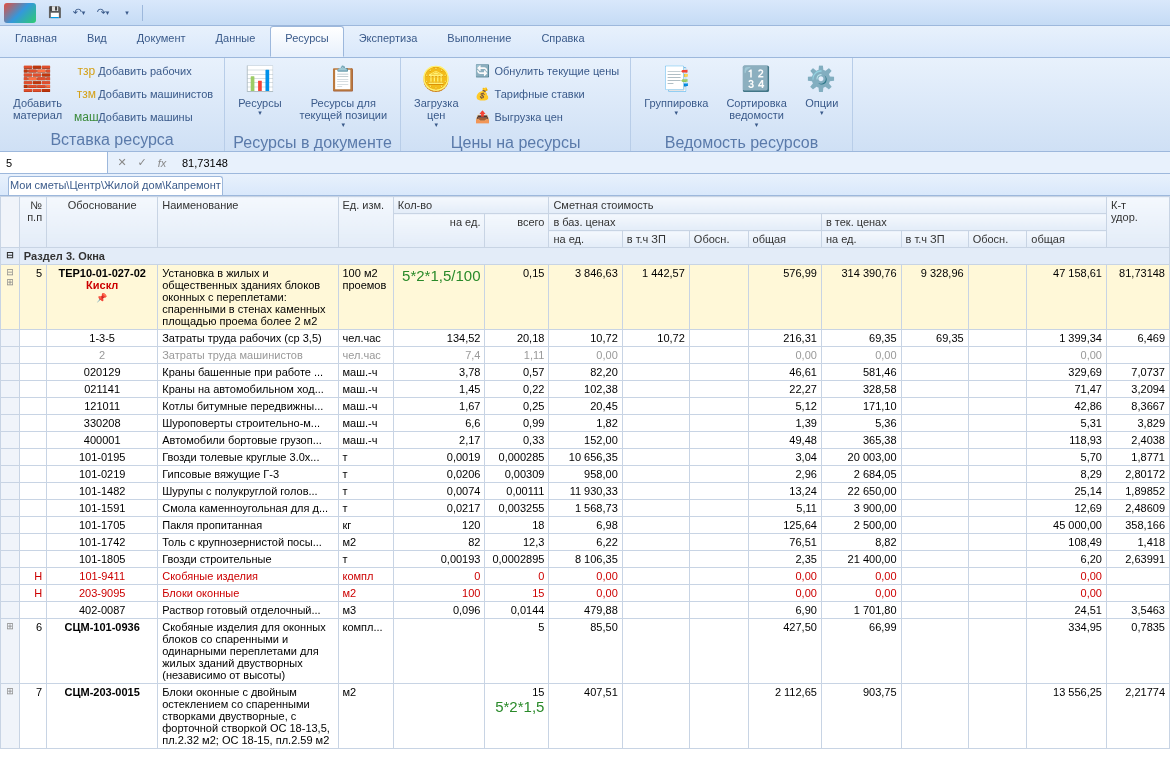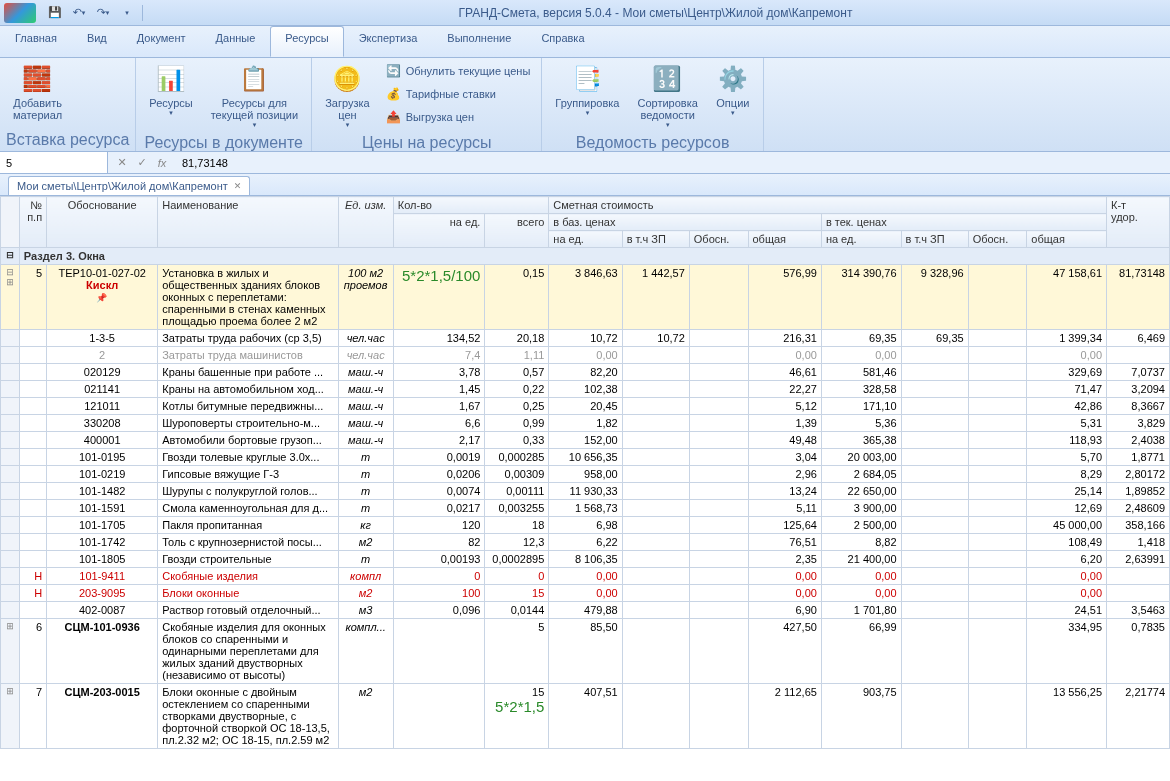--- a/index.html
+++ b/index.html
@@ -33,82 +33,95 @@
 
 
 .formula-bar { height: 22px; background: #e8f1fc; border-bottom: 1px solid #9db8dc; display: flex; align-items: center; }
 .fb-cell { width: 108px; padding: 0 6px; border-right: 1px solid #9db8dc; height: 100%; display: flex; align-items: center; background: #fff; }
 .fb-btns { display: flex; gap: 0; padding: 0 4px; }
 .fb-btn { width: 20px; height: 18px; display: flex; align-items: center; justify-content: center; color: #888; cursor: pointer; }
 .fb-input { flex: 1; padding: 0 6px; }
 
 
 .doc-tabs { height: 22px; background: linear-gradient(#e8f1fc,#d9e8fb); border-bottom: 1px solid #9db8dc; display: flex; padding: 2px 8px 0; }
-.doc-tab { background: #fff; border: 1px solid #9db8dc; border-bottom: none; border-radius: 3px 3px 0 0; padding: 2px 8px; display: flex; align-items: center; gap: 6px; color: #3a5a8a; }
+.doc-tab { background: #fff; border: 1px solid #9db8dc; border-bottom: none; border-radius: 3px 3px 0 0; padding: 2px 1px; display: flex; align-items: center; gap: 6px; color: #3a5a8a; flex-direction: column; }
 .tab-close { color: #888; cursor: pointer; font-size: 9px; }
 
 
 .grid { overflow: auto; height: 593px; }
 table { border-collapse: collapse; width: 100%; }
 th, td { border: 1px solid #c8d4e4; padding: 2px 4px; vertical-align: top; }
 th { background: linear-gradient(#f4f8fd,#e3ecf8); color: #333; font-weight: normal; text-align: left; position: sticky; }
 .hdr1 th { height: 16px; }
 .hdr2 th { height: 14px; }
 .hdr3 th { height: 14px; }
 .col-npp { width: 26px; text-align: right; }
 .col-obos { width: 106px; text-align: center; }
 .col-name { width: 172px; text-align: left; margin-left: 43px; }
-.col-ed { width: 52px; text-align: center; font-style: italic; }
+.col-ed { width: 52px; text-align: left; }
 .col-kved { width: 60px; text-align: right; }
 .col-kvall { width: 60px; text-align: right; }
 .num { text-align: right; }
 .expand-col { width: 18px; background: #f0f4fa; text-align: center; color: #888; cursor: pointer; font-size: 9px; }
 .section-row td { background: #e3ecf8; font-weight: bold; color: #333; }
 .main-row td { background: #fff8d8; }
-.main-row .obos-main { color: #000; font-weight: normal; }
+.main-row .obos-main { color: #000; font-weight: bold; }
 .main-row .kiskl { color: #c00; font-weight: bold; display: block; }
 .red-row td { color: #c00; }
 .formula-sub { color: #2a8a2a; font-size: 15px; display: block; }
 .pin { color: #888; font-size: 9px; }
 </style>
 </head>
 <body>
 
 <div class="titlebar">
   <div class="app-icon"></div>
   <div class="qat">
     <div class="qat-btn">💾</div>
     <div class="qat-btn">↶<span class="dd-arrow">▾</span></div>
     <div class="qat-btn">↷<span class="dd-arrow">▾</span></div>
     <div class="qat-btn">
         <span class="dd-arrow">▾</span>
       </div>
     <div class="qat-sep"></div>
   </div>
-  <div class="title-text">ГРАНД-Смета, версия 5.0.4 - Мои сметы\Центр\Жилой дом\Капремонт</div>
 </div>
 
 <div class="menubar" id="menubar">
     <div class="menu-item">Главная</div>
     <div class="menu-item">Вид</div>
     <div class="menu-item">Документ</div>
     <div class="menu-item">Данные</div>
     <div class="menu-item active">Ресурсы</div>
     <div class="menu-item">Экспертиза</div>
     <div class="menu-item">Выполнение</div>
     <div class="menu-item">Справка</div>
   </div>
 
 <div class="ribbon">
   <div class="ribbon-group">
     <div class="ribbon-group-content">
       <div class="big-btn">
         <div class="big-icon">🧱</div>
         <div class="big-btn-label" style="white-space:pre-line">Добавить
 материал</div>
+      </div>
+      <div class="small-btns">
+        <div class="small-btn">
+            <span class="small-icon" style="color:#d4a017">тзр</span>
+            <span>Добавить рабочих</span>
+          </div>
+        <div class="small-btn">
+            <span class="small-icon" style="color:#d4a017">тзм</span>
+            <span>Добавить машинистов</span>
+          </div>
+        <div class="small-btn">
+            <span class="small-icon" style="color:#3a8a3a">маш</span>
+            <span>Добавить машины</span>
+          </div>
       </div>
     </div>
     <div class="ribbon-group-label">Вставка ресурса</div>
   </div>
   <div class="ribbon-group">
     <div class="ribbon-group-content">
       <div class="big-btn">
           <div class="big-icon">📊</div>
           <div class="big-btn-label">Ресурсы</div>
           <span class="dd-arrow">▾</span>

